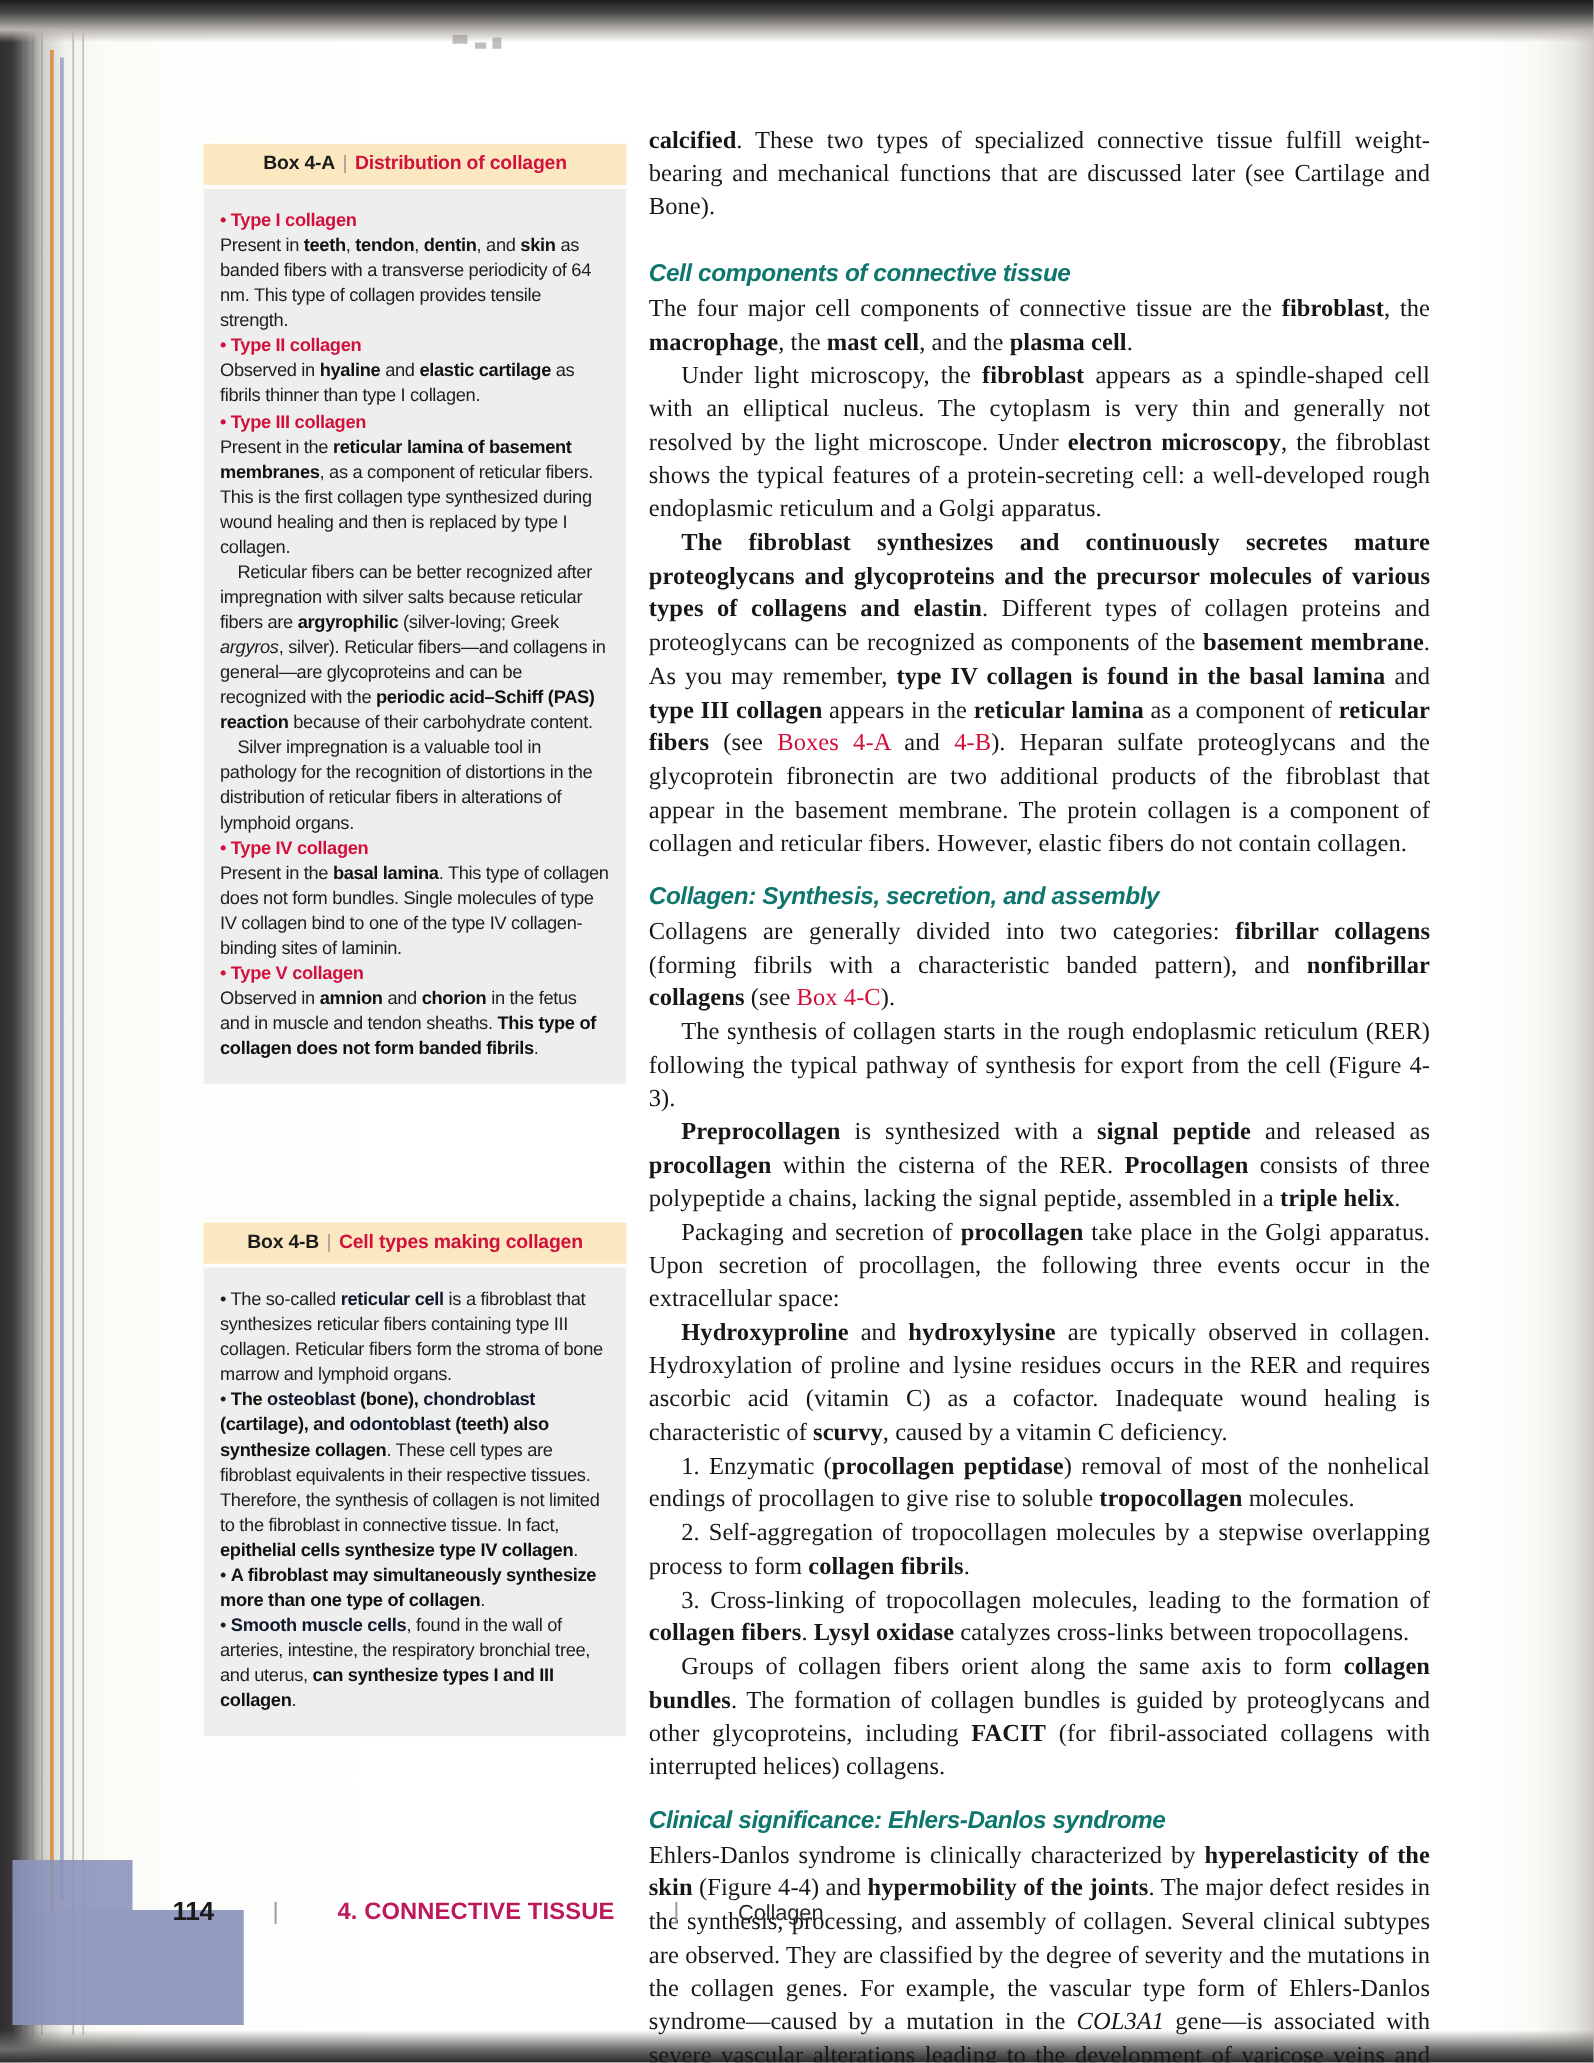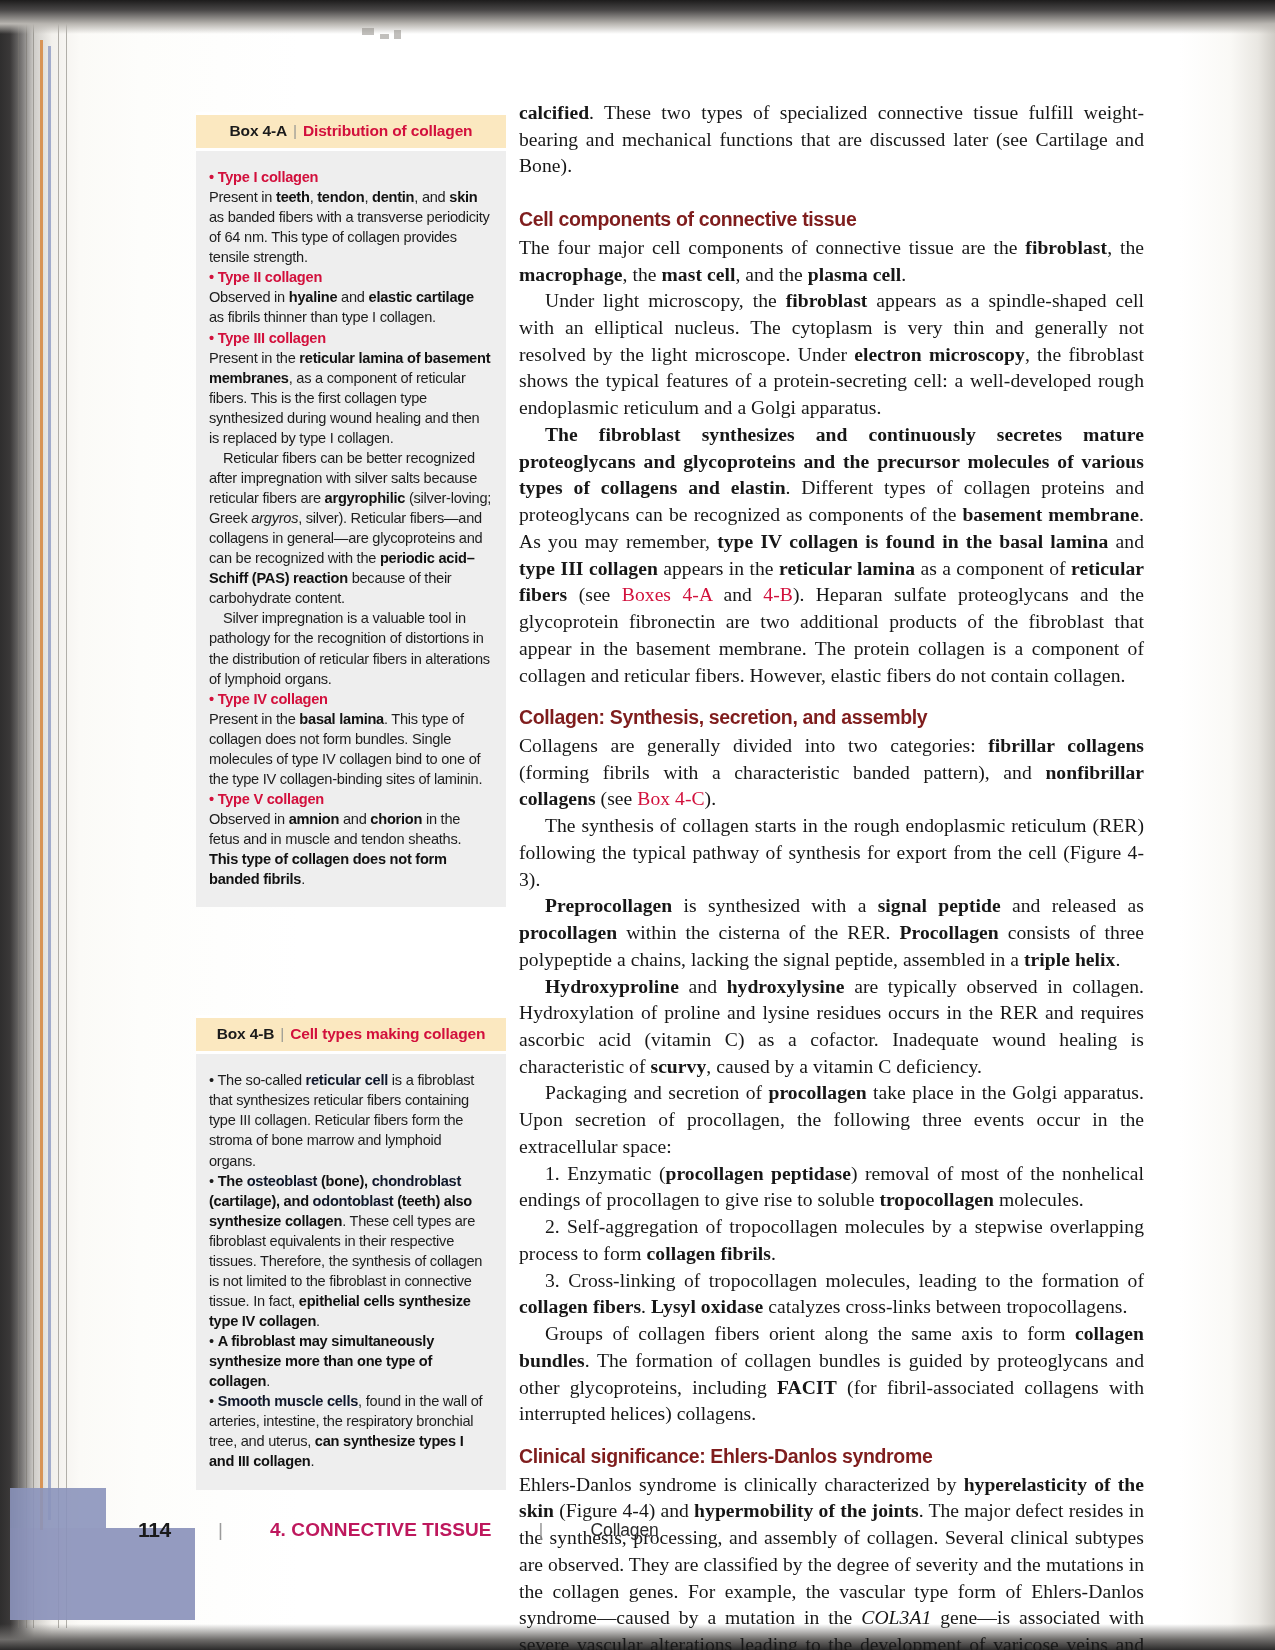--- a/index.html
+++ b/index.html
@@ -85,22 +85,21 @@
     position: absolute;
     left: 0; top: 0;
     width: 1275px;
     height: 1650px;
   }
 
   .col-left {
     position: absolute;
     left: 163px;
     top: 112px;
-    width: 310px;
-    margin-left: 33px;
+    width: 338px;
   }
   .col-right {
     position: absolute;
     left: 519px;
     top: 100px;
     width: 625px;
   }
 
   
   .box { background: #eeeeee; margin-bottom: 0; }
@@ -149,25 +148,26 @@
     letter-spacing: 0.05px;
   }
   .body-text p { margin: 0; }
   .body-text p.ind { text-indent: 26px; }
   .body-text b { font-weight: 700; }
   .body-text i { font-style: italic; }
   .body-text .xref { color: #d2103c; }
 
   h2.sec {
     font-family: "Liberation Sans", sans-serif;
-    color: #7f1d1d;
+    color: #0f766e;
     font-size: 19.5px;
     font-weight: 700;
     margin: 15px 0 2px 0;
     letter-spacing: -0.35px;
+    font-style: italic;
   }
   h2.sec.first { margin-top: 26px; }
 
   
   .footer {
     position: absolute;
     left: 138px;
     bottom: 108px;
     display: flex;
     align-items: center;
@@ -276,22 +276,22 @@
 
         <h2 class="sec first">Cell components of connective tissue</h2>
         <p>The four major cell components of connective tissue are the <b>fibroblast</b>, the <b>macrophage</b>, the <b>mast cell</b>, and the <b>plasma cell</b>.</p>
         <p class="ind">Under light microscopy, the <b>fibroblast</b> appears as a spindle-shaped cell with an elliptical nucleus. The cytoplasm is very thin and generally not resolved by the light microscope. Under <b>electron microscopy</b>, the fibroblast shows the typical features of a protein-secreting cell: a well-developed rough endoplasmic reticulum and a Golgi apparatus.</p>
         <p class="ind"><b>The fibroblast synthesizes and continuously secretes mature proteoglycans and glycoproteins and the precursor molecules of various types of collagens and elastin</b>. Different types of collagen proteins and proteoglycans can be recognized as components of the <b>basement membrane</b>. As you may remember, <b>type IV collagen is found in the basal lamina</b> and <b>type III collagen</b> appears in the <b>reticular lamina</b> as a component of <b>reticular fibers</b> (see <span class="xref">Boxes 4-A</span> and <span class="xref">4-B</span>). Heparan sulfate proteoglycans and the glycoprotein fibronectin are two additional products of the fibroblast that appear in the basement membrane. The protein collagen is a component of collagen and reticular fibers. However, elastic fibers do not contain collagen.</p>
 
         <h2 class="sec">Collagen: Synthesis, secretion, and assembly</h2>
         <p>Collagens  are generally divided into two categories: <b>fibrillar collagens</b> (forming fibrils with a characteristic banded pattern), and <b>nonfibrillar collagens</b> (see <span class="xref">Box 4-C</span>).</p>
         <p class="ind">The synthesis of collagen starts in the rough endoplasmic reticulum (RER) following the typical pathway of synthesis for export from the cell (Figure 4-3).</p>
         <p class="ind"><b>Preprocollagen</b> is synthesized with a <b>signal peptide</b> and released as <b>procollagen</b> within the cisterna of the RER. <b>Procollagen</b> consists of three polypeptide a chains, lacking the signal peptide, assembled in a <b>triple helix</b>.</p>
+        <p class="ind">Packaging and secretion of <b>procollagen</b> take place in the Golgi apparatus. Upon secretion of procollagen, the following three events occur in the extracellular space:</p>
         <p class="ind"><b>Hydroxyproline</b> and <b>hydroxylysine</b> are typically observed in collagen. Hydroxylation of proline and lysine residues occurs in the RER and requires ascorbic acid (vitamin C) as a cofactor. Inadequate wound healing is characteristic of <b>scurvy</b>, caused by a vitamin C deficiency.</p>
-        <p class="ind">Packaging and secretion of <b>procollagen</b> take place in the Golgi apparatus. Upon secretion of procollagen, the following three events occur in the extracellular space:</p>
         <p class="ind">1. Enzymatic (<b>procollagen peptidase</b>) removal of most of the nonhelical endings of procollagen to give rise to soluble <b>tropocollagen</b> molecules.</p>
         <p class="ind">2. Self-aggregation of tropocollagen molecules by a stepwise overlapping process to form <b>collagen fibrils</b>.</p>
         <p class="ind">3. Cross-linking of tropocollagen molecules, leading to the formation of <b>collagen fibers</b>. <b>Lysyl oxidase</b> catalyzes cross-links between tropocollagens.</p>
         <p class="ind">Groups of collagen fibers orient along the same axis to form <b>collagen bundles</b>. The formation of collagen bundles is guided by proteoglycans and other glycoproteins, including <b>FACIT</b> (for fibril-associated collagens with interrupted helices) collagens.</p>
 
         <h2 class="sec">Clinical significance: Ehlers-Danlos syndrome</h2>
         <p>Ehlers-Danlos syndrome is clinically characterized by <b>hyperelasticity of the skin</b> (Figure 4-4) and <b>hypermobility of the joints</b>. The major defect resides in the synthesis, processing, and assembly of collagen. Several clinical subtypes are observed. They are classified by the degree of severity and the mutations in the collagen genes. For example, the vascular type form of Ehlers-Danlos syndrome—caused by a mutation in  the <i>COL3A1</i> gene—is associated with severe vascular alterations leading to the development of varicose veins and spontaneous rupture</p>
 
       </div>
     </div>

